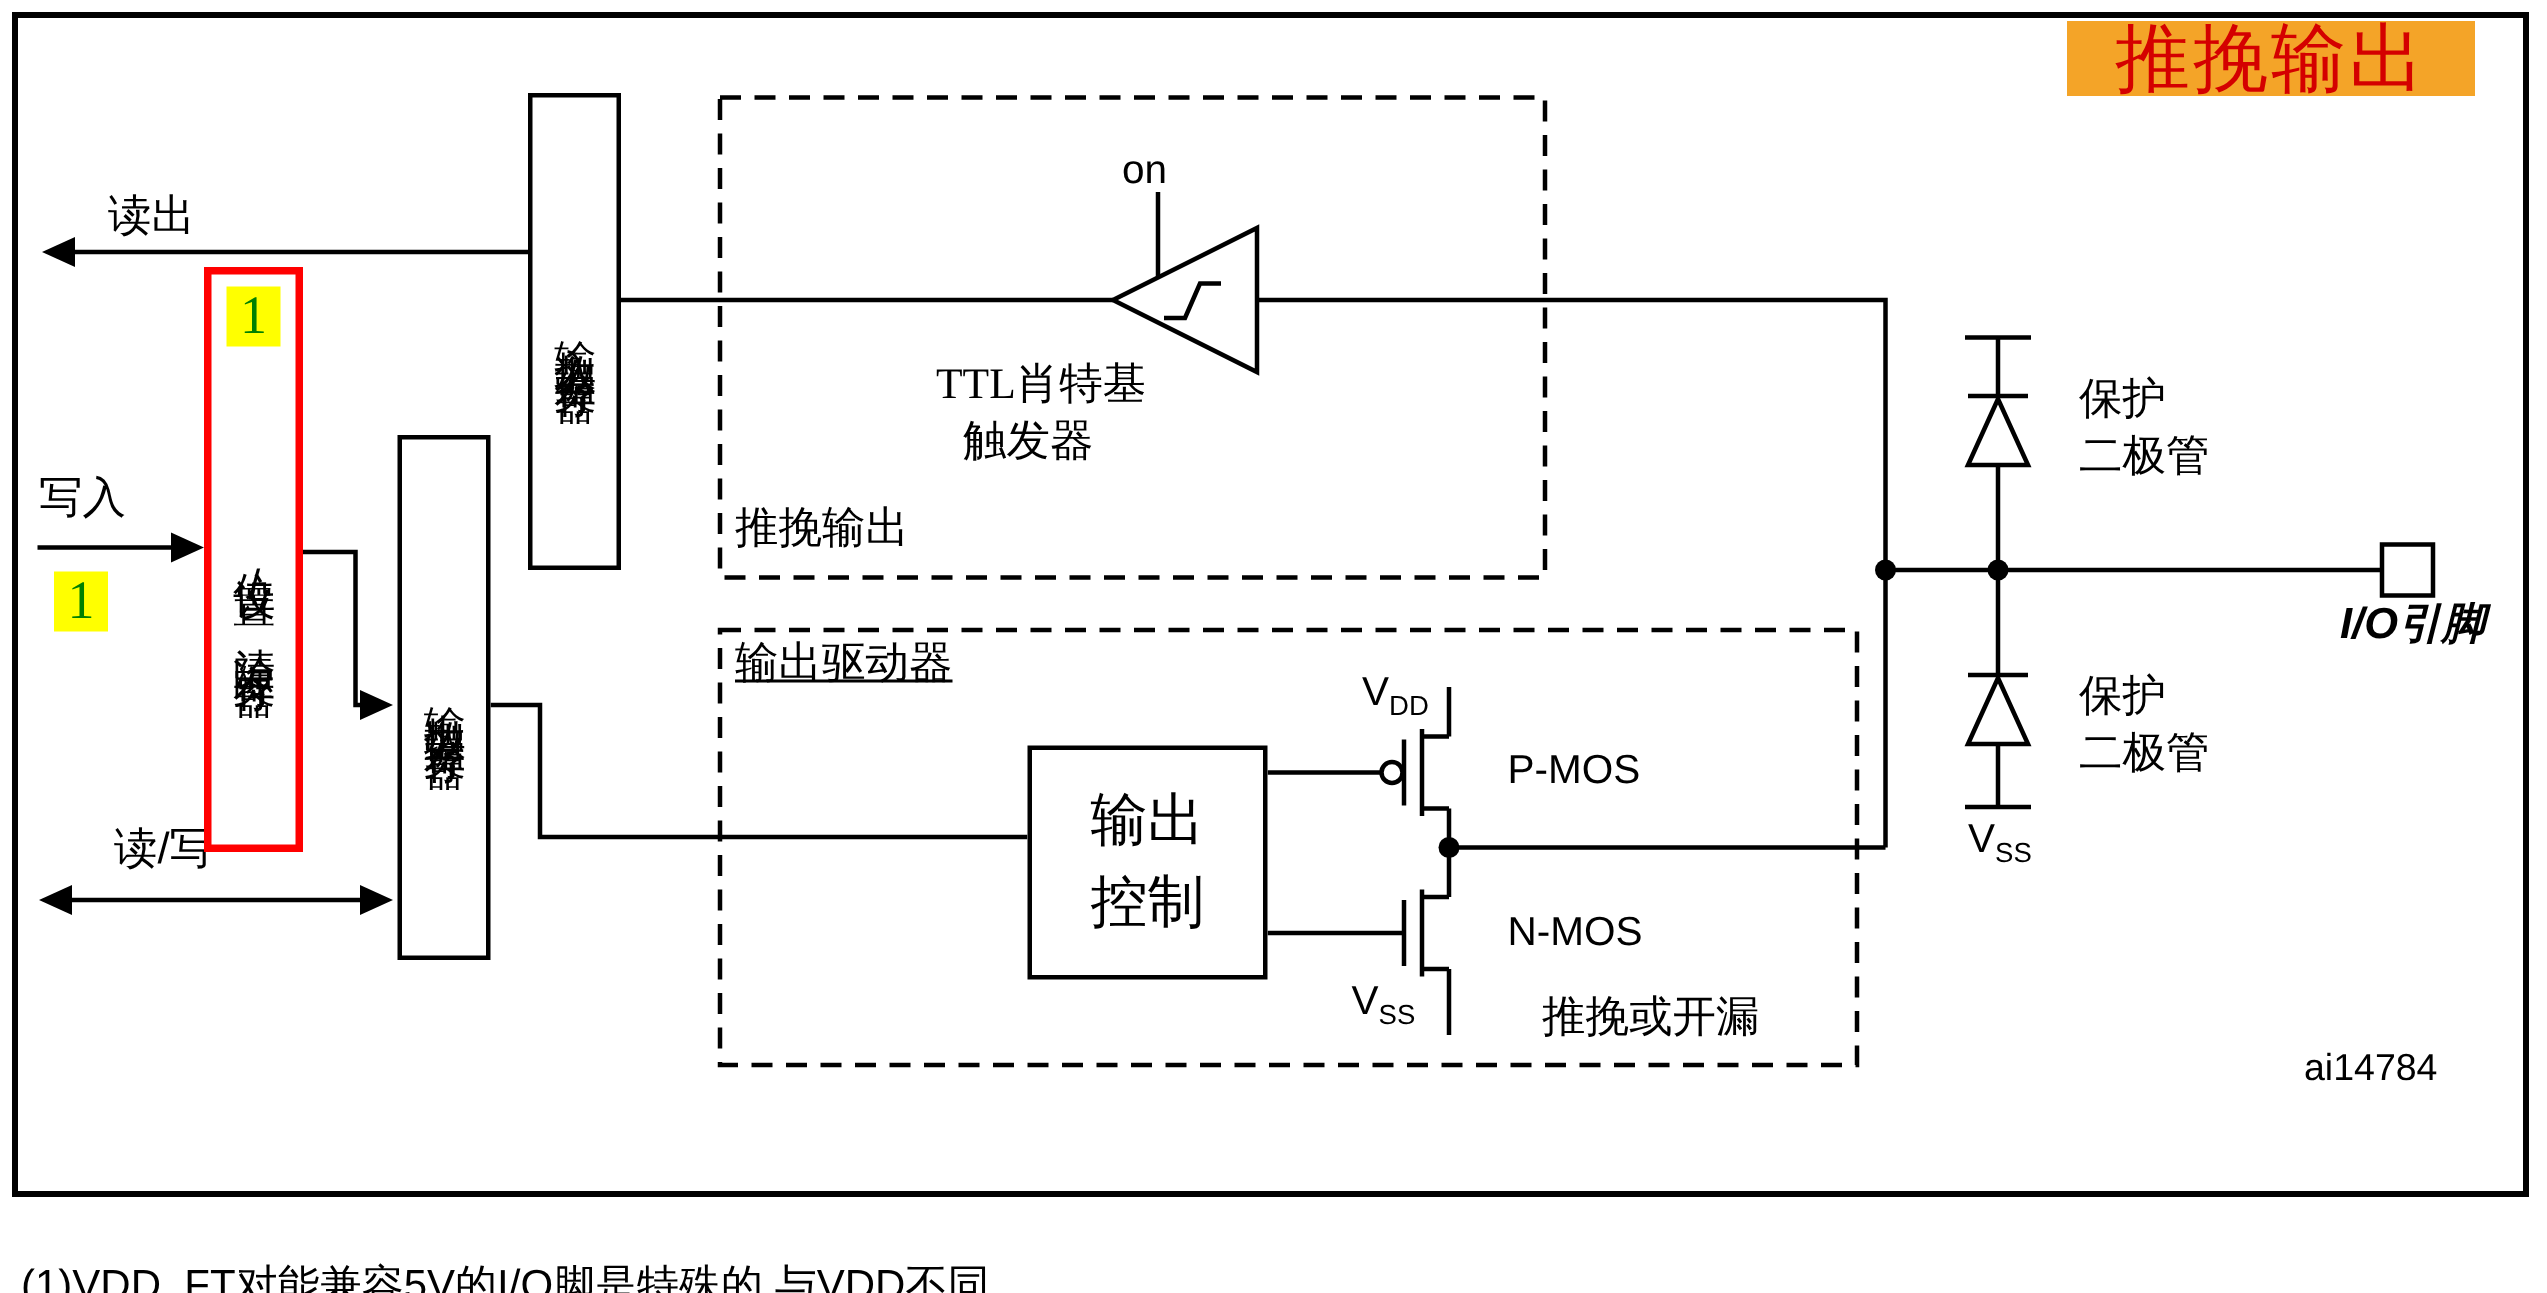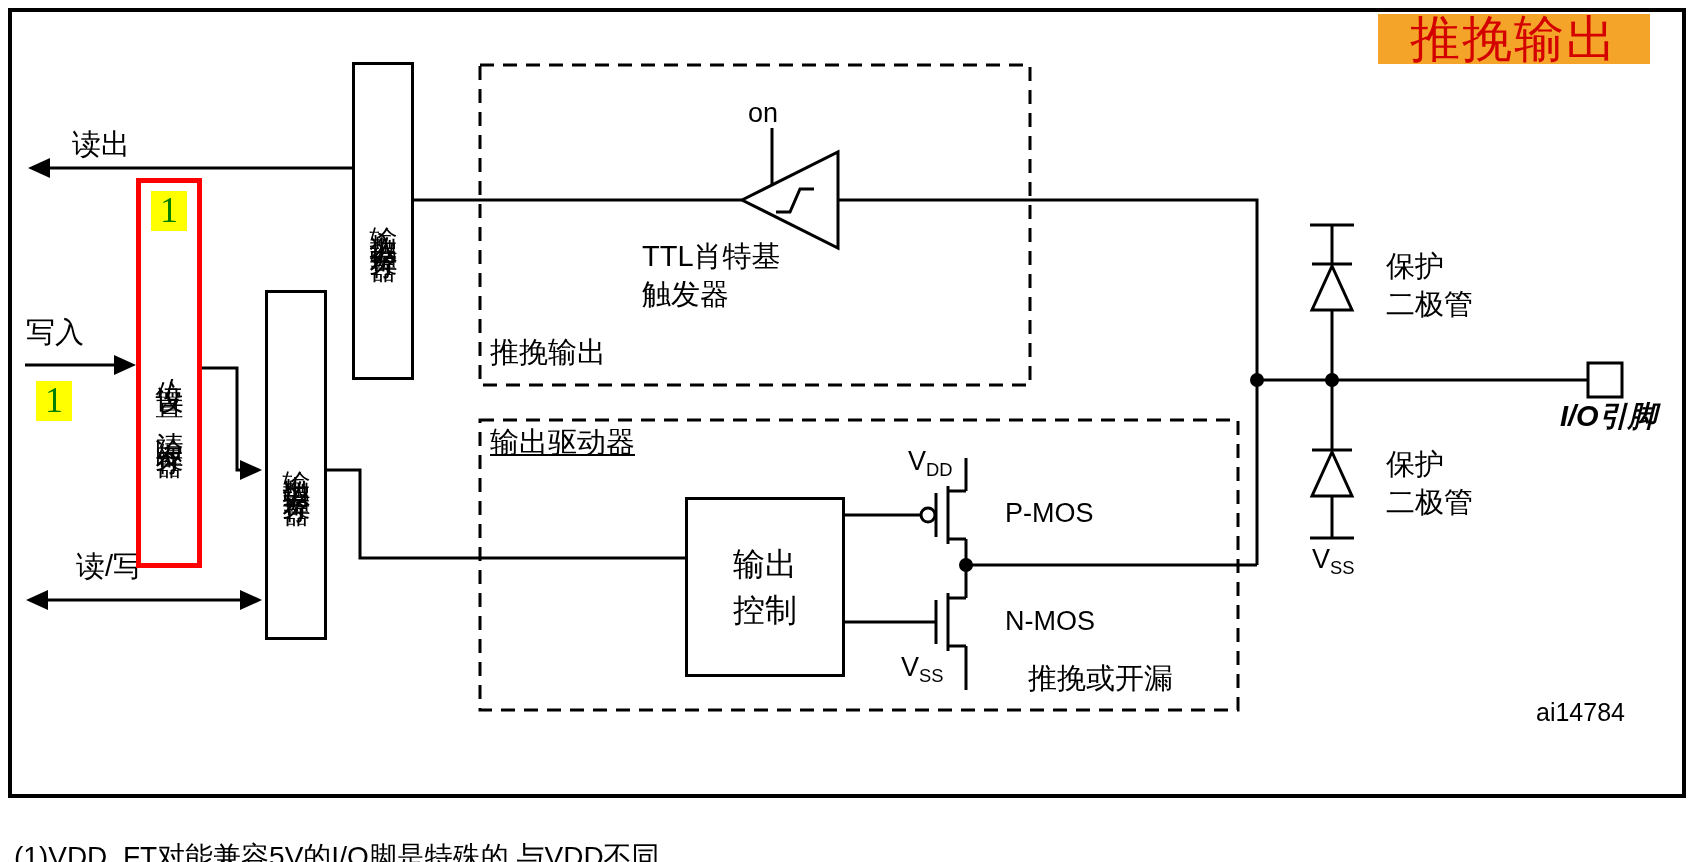--- a/index.html
+++ b/index.html
@@ -17,23 +17,23 @@
     display:flex; align-items:center; justify-content:center; }
   .vtext { writing-mode:vertical-lr; text-orientation:upright; font-size:28px; letter-spacing:5px; }
   .reg-red { border:5px solid #FF0000; flex-direction:column; justify-content:flex-start; padding-top:8px; }
   .reg-red .vtext { margin:auto 0; }
   .one { background:#FFFF00; color:#008000; font-family:"Liberation Serif","DejaVu Serif",serif;
     font-size:36px; line-height:1.05; padding:1px 9px; }
   .one-abs { position:absolute; }
   .title-box { position:absolute; left:1378px; top:14px; width:272px; height:50px;
     background:#F4A428; color:#D40000; font-family:"Liberation Serif","DejaVu Serif",serif;
     font-size:50px; letter-spacing:2px; display:flex; align-items:center; justify-content:center; }
-  .ctrl-box { position:absolute; left:685px; top:497px; width:160px; height:180px;
+  .ctrl-box { position:absolute; left:685px; top:497px; width:160px; height:156px;
     border:3px solid #000; background:#fff; display:flex; flex-direction:column;
-    align-items:center; justify-content:center; font-size:32px; line-height:1.45; }
+    align-items:center; justify-content:center; font-size:38px; line-height:1.45; }
   .fig-id { position:absolute; left:1536px; top:698px; font-size:25px; }
   .footnote { position:absolute; left:14px; top:838px; font-size:28px; white-space:nowrap; }
 </style>
 </head>
 <body>
 
 <div class="stage">
 
   <svg class="wires" width="1698" height="862" viewBox="0 0 1698 862">
     <g stroke="#000" stroke-width="3" fill="none">
@@ -109,21 +109,21 @@
   <div class="reg reg-red" style="left:136px; top:178px; width:66px; height:390px;">
     <span class="one">1</span>
     <span class="vtext">位设置/清除寄存器</span>
   </div>
 
   <div class="reg" style="left:265px; top:290px; width:62px; height:350px;">
     <span class="vtext">输出数据寄存器</span>
   </div>
 
   <div class="lbl sm" style="left:748px; top:98px;">on</div>
-  <div class="lbl" style="left:642px; top:240px;">TTL肖特基</div>
+  <div class="lbl" style="left:624px; top:240px;font-family:Liberation Serif, serif;">TTL肖特基</div>
   <div class="lbl" style="left:642px; top:278px;">触发器</div>
   <div class="lbl" style="left:490px; top:336px;">推挽输出</div>
 
   <div class="lbl" style="left:490px; top:426px;text-decoration:underline;">输出驱动器</div>
   <div class="ctrl-box">
     <span>输出</span>
     <span>控制</span>
   </div>
   <div class="lbl sm" style="left:908px; top:426px;margin-top:20px;"><span>V</span><sub>DD</sub></div>
   <div class="lbl sm" style="left:1005px; top:498px;">P-MOS</div>

